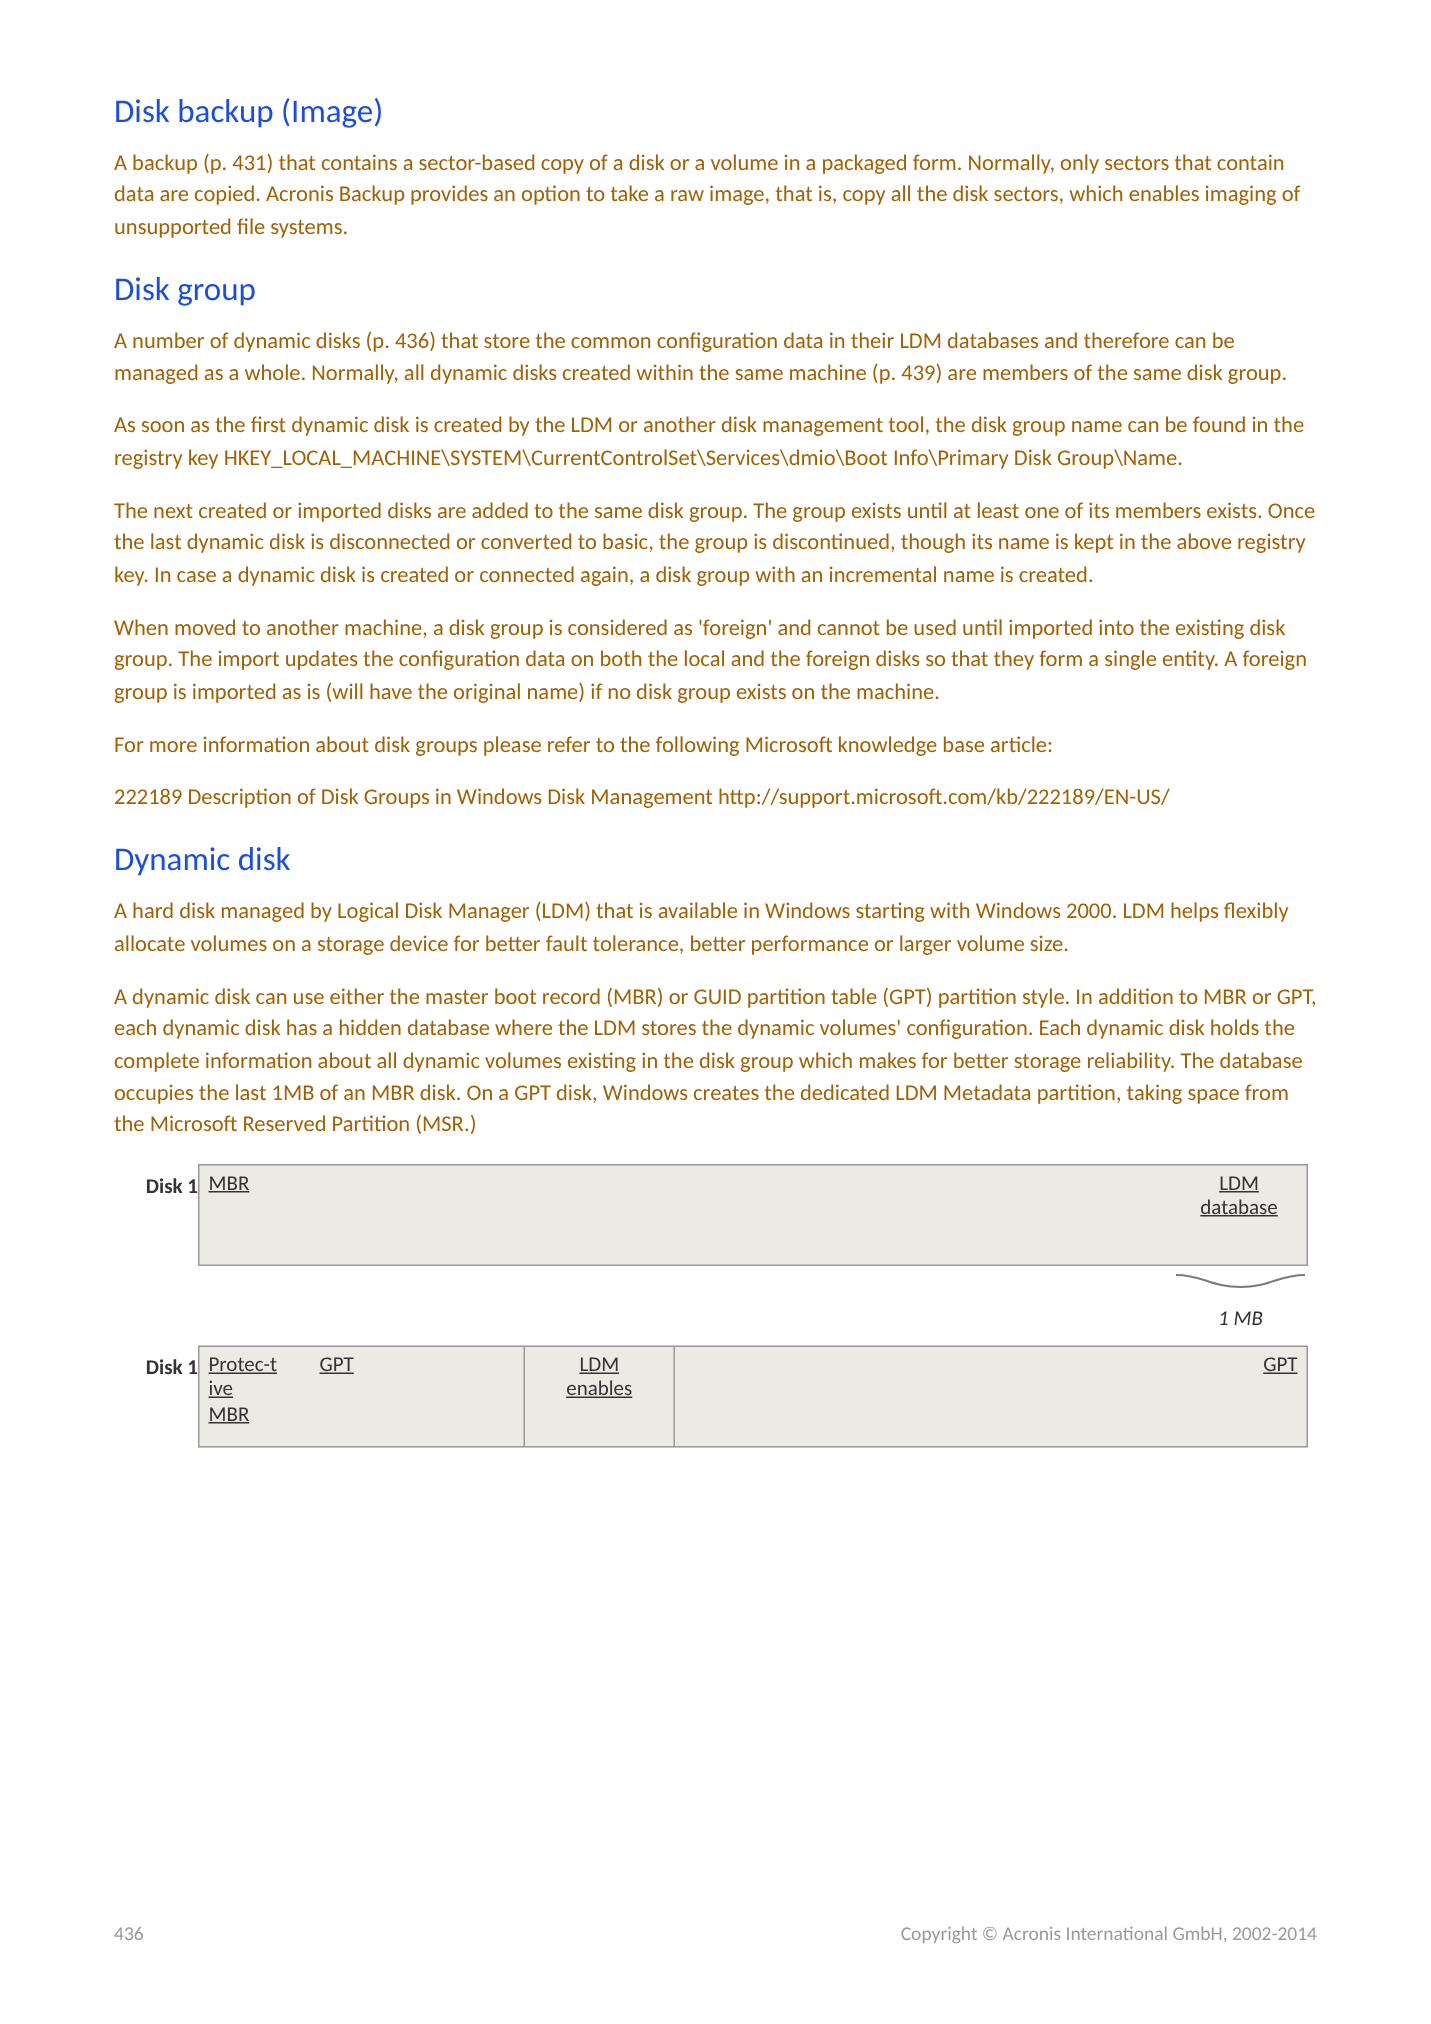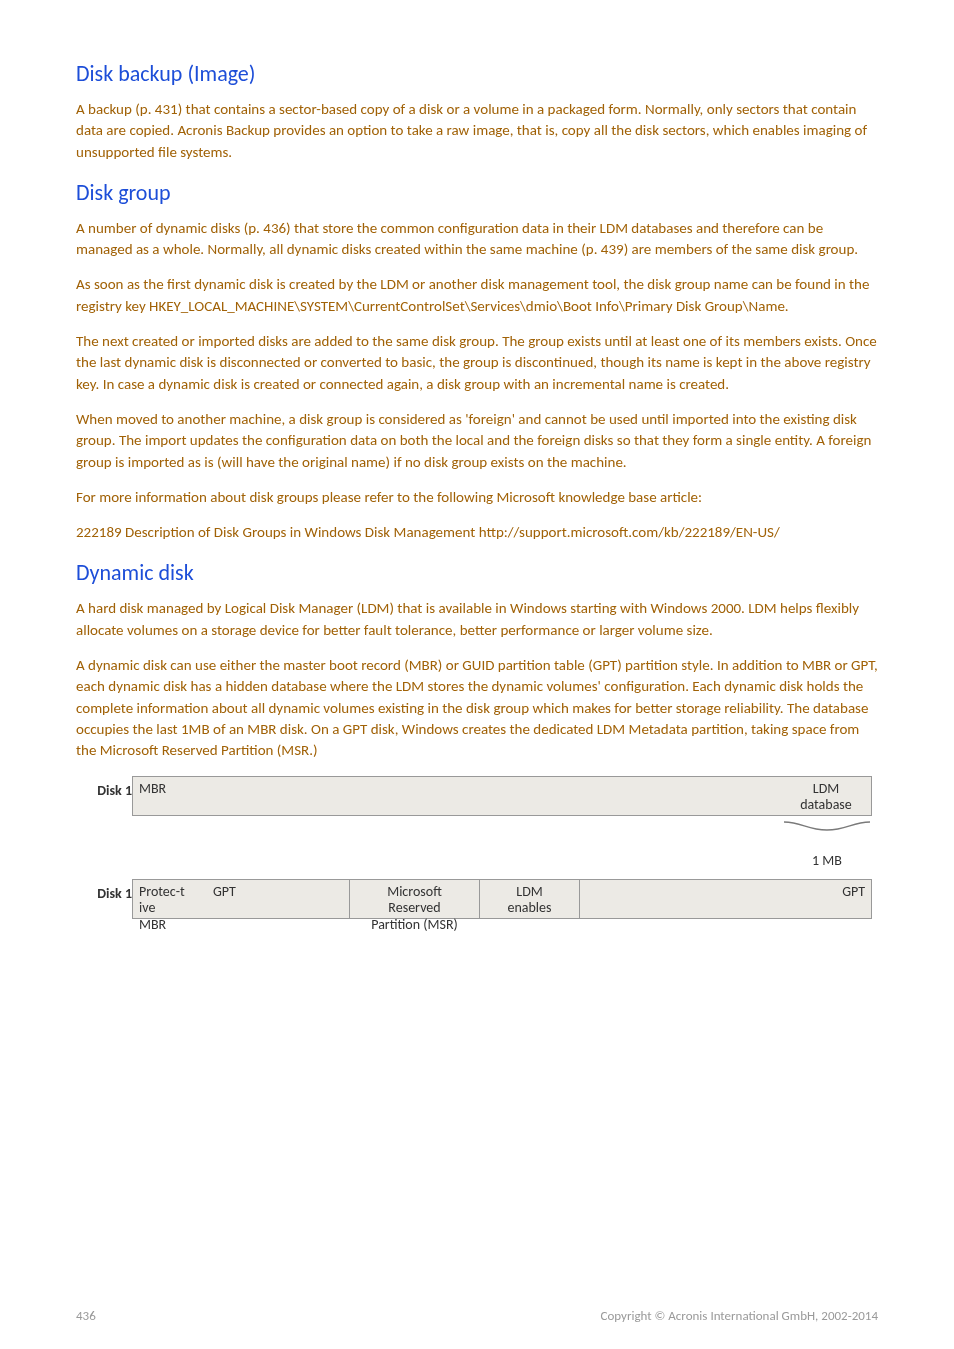--- a/index.html
+++ b/index.html
@@ -35,24 +35,25 @@
   .disk-label {
     width: 56px;
     font-weight: bold;
     font-size: 14px;
     padding-top: 6px;
     text-align: right;
   }
   .disk-box {
     border: 1px solid #999;
     background: #eceae5;
-    height: 40px;
+    height: 68px;
     display: flex;
     position: relative;
     width: 740px;
+    text-decoration: underline;
   }
   .cell {
     padding: 4px 6px;
     font-size: 14px;
     text-align: center;
     line-height: 1.2;
     display: flex;
     flex-direction: column;
     justify-content: flex-start;
   }
@@ -75,25 +76,25 @@
   }
   .size-spacer { width: 56px; }
   .size-body { width: 740px; display:flex; }
   .brace-col {
     width: 90px;
     display:flex;
     flex-direction:column;
     align-items:center;
   }
   .brace-svg { width: 90px; height: 14px; }
-  .size-text { font-size: 14px; margin-top: 18px; }
+  .size-text { font-size: 14px; margin-top: 8px; font-style: italic; }
 
   .footer {
     position: absolute;
-    bottom: 26px;
+    bottom: 52px;
     left: 76px;
     right: 76px;
     display: flex;
     justify-content: space-between;
     font-size: 13px;
     color: #9a9a9a;
   }
 </style>
 </head>
 <body>
@@ -139,25 +140,20 @@
 
   <div class="disk-row">
     <div class="disk-label">Disk 1</div>
     <div class="disk-box">
       <div class="cell left-align d2-prot">
         <span>Protec-t</span>
         <span>ive</span>
         <span>MBR</span>
       </div>
       <div class="cell left-align d2-gpt">GPT</div>
-      <div class="cell sep d2-msr">
-        <span>Microsoft</span>
-        <span>Reserved</span>
-        <span>Partition (MSR)</span>
-      </div>
       <div class="cell sep d2-ldm">
         <span>LDM</span>
         <span>enables</span>
       </div>
       <div class="cell sep right-align d2-gright">GPT</div>
     </div>
   </div>
 
 </div>
 

